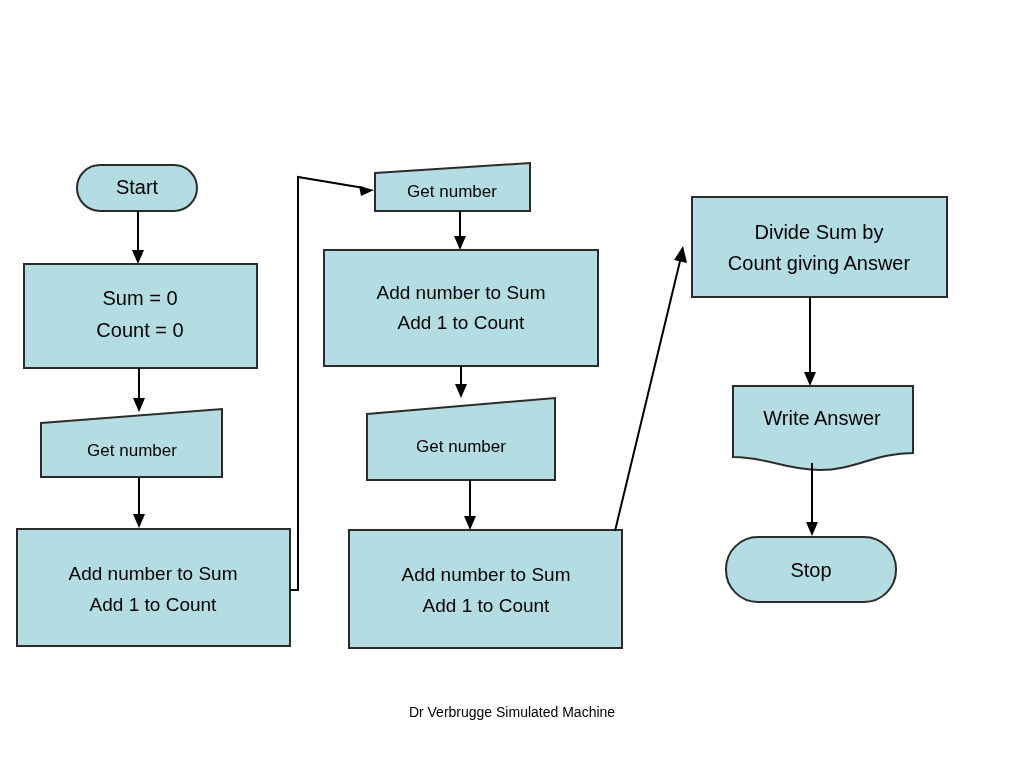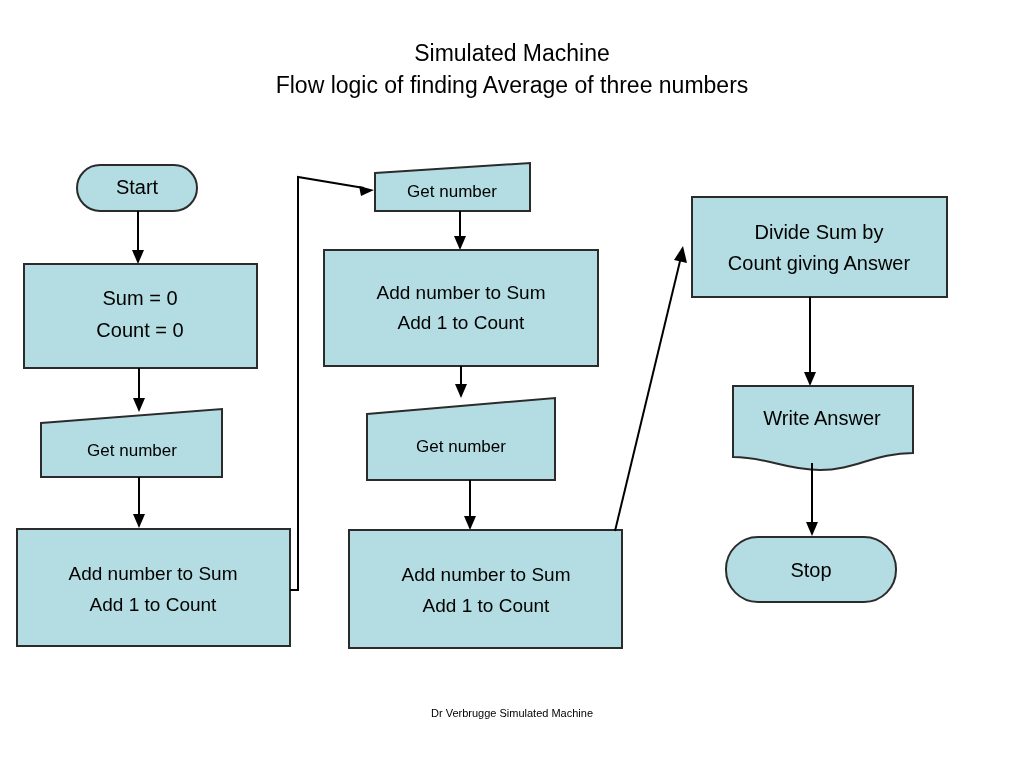--- a/index.html
+++ b/index.html
@@ -36,21 +36,21 @@
     white-space: nowrap;
   }
   #footer-block {
     position: absolute;
     left: 0;
     top: 703px;
     width: 1024px;
     text-align: center;
   }
   #footer-text {
-    font-size: 11px;
+    font-size: 14px;
     color: #000000;
     font-family: "Liberation Sans", sans-serif;
     text-align: center;
   }
   #flow-svg {
     position: absolute;
     left: 0;
     top: 0;
   }
   .node-shape {
@@ -75,24 +75,20 @@
   .connector-head {
     fill: #000000;
     stroke: none;
   }
 </style>
 </head>
 <body>
 
 <div id="slide">
 
-  <div id="title-block">
-    <div class="title-line">Simulated Machine</div>
-    <div class="title-line">Flow logic of finding Average of three numbers</div>
-  </div>
 
   <svg id="flow-svg" width="1024" height="768" viewBox="0 0 1024 768">
 
     <g>
       <rect class="node-shape" x="77" y="165" width="120" height="46" rx="23" ry="23"></rect>
       <text class="node-label label-lg" x="137" y="189">Start</text>
     </g>
 
     <g>
       <line class="connector-line" x1="138" y1="211" x2="138" y2="255"></line>

